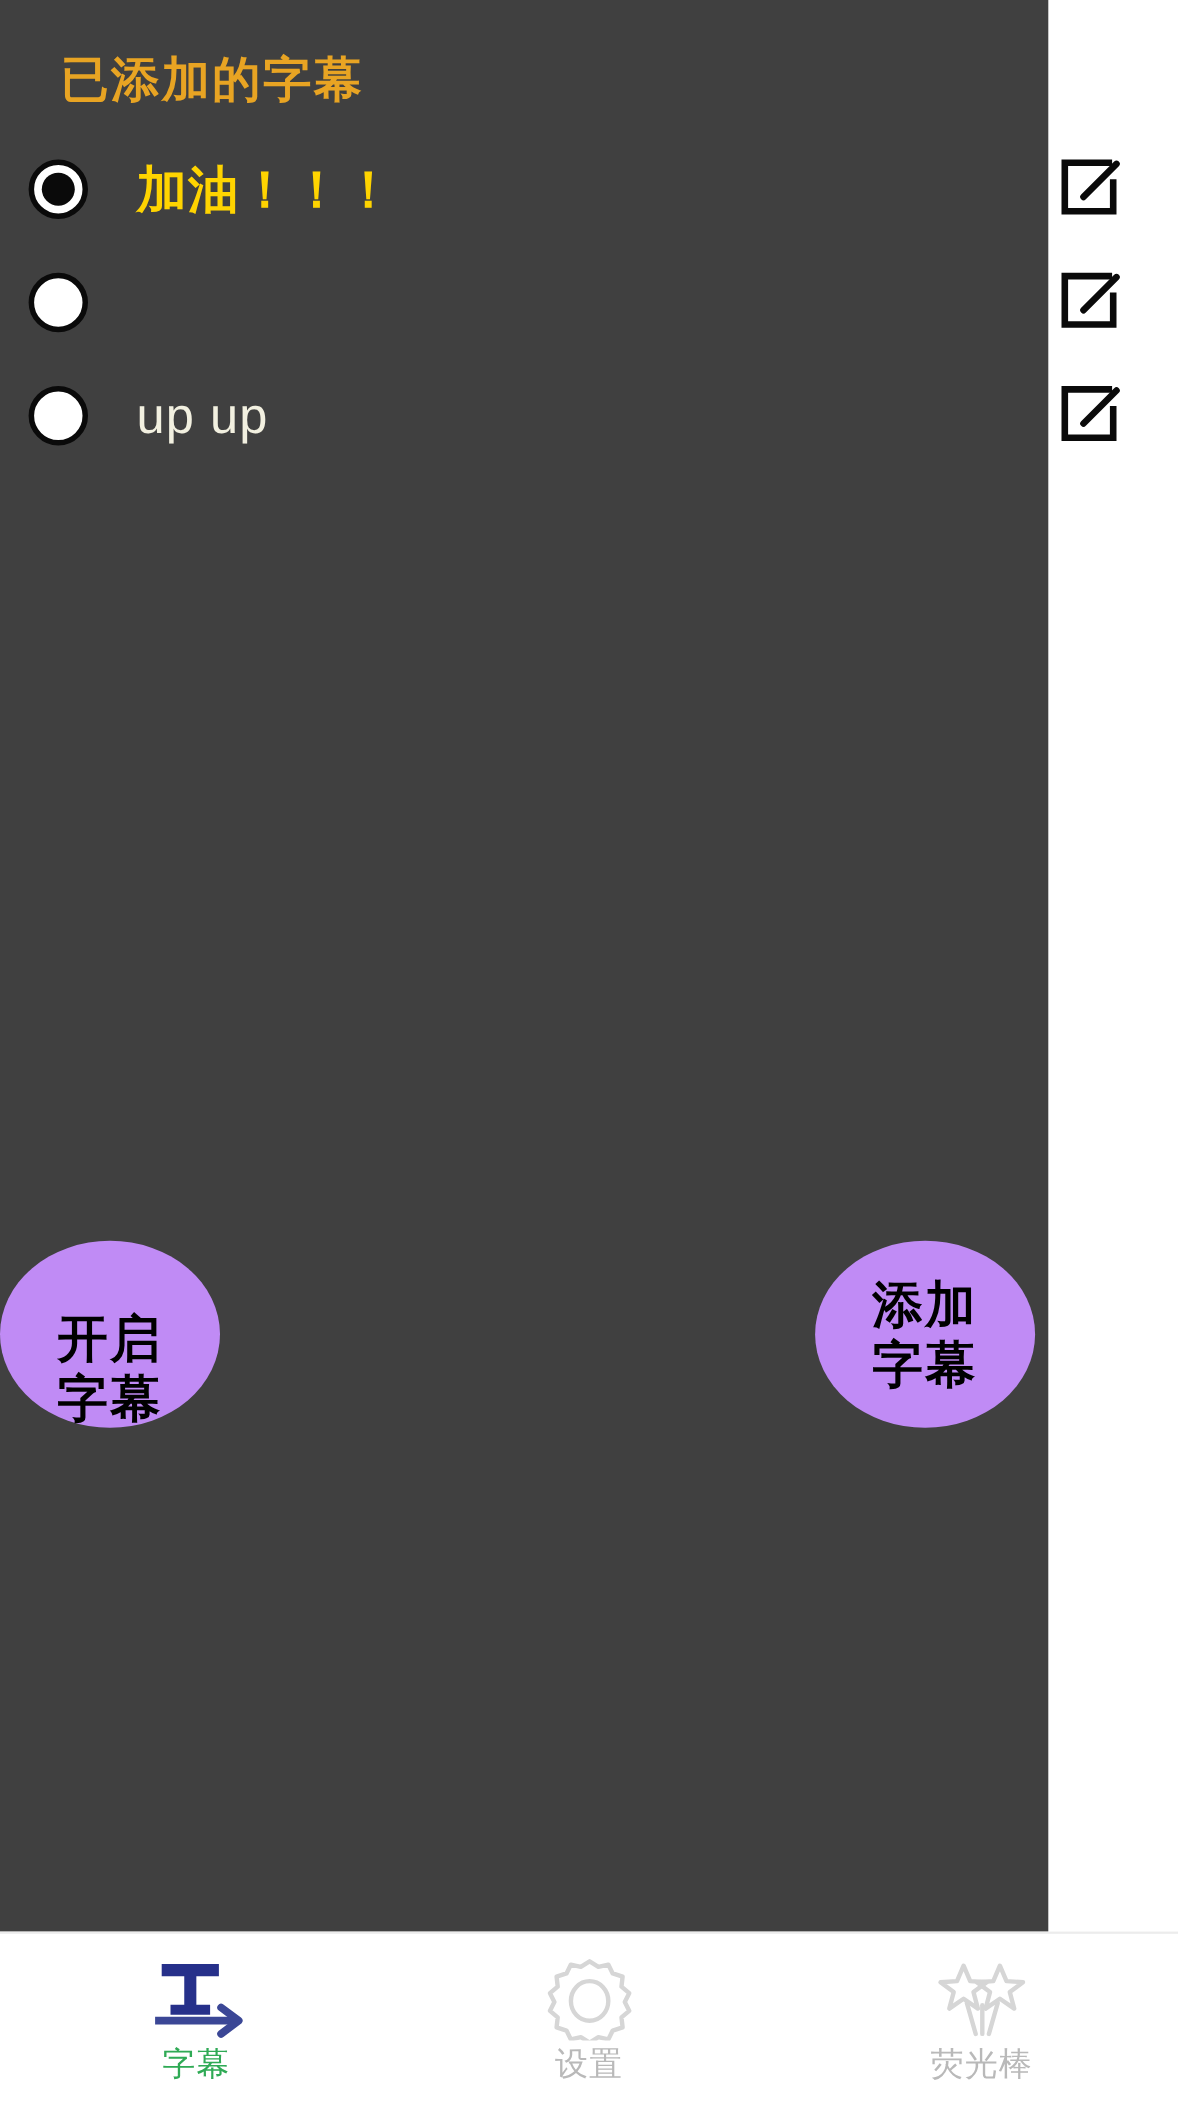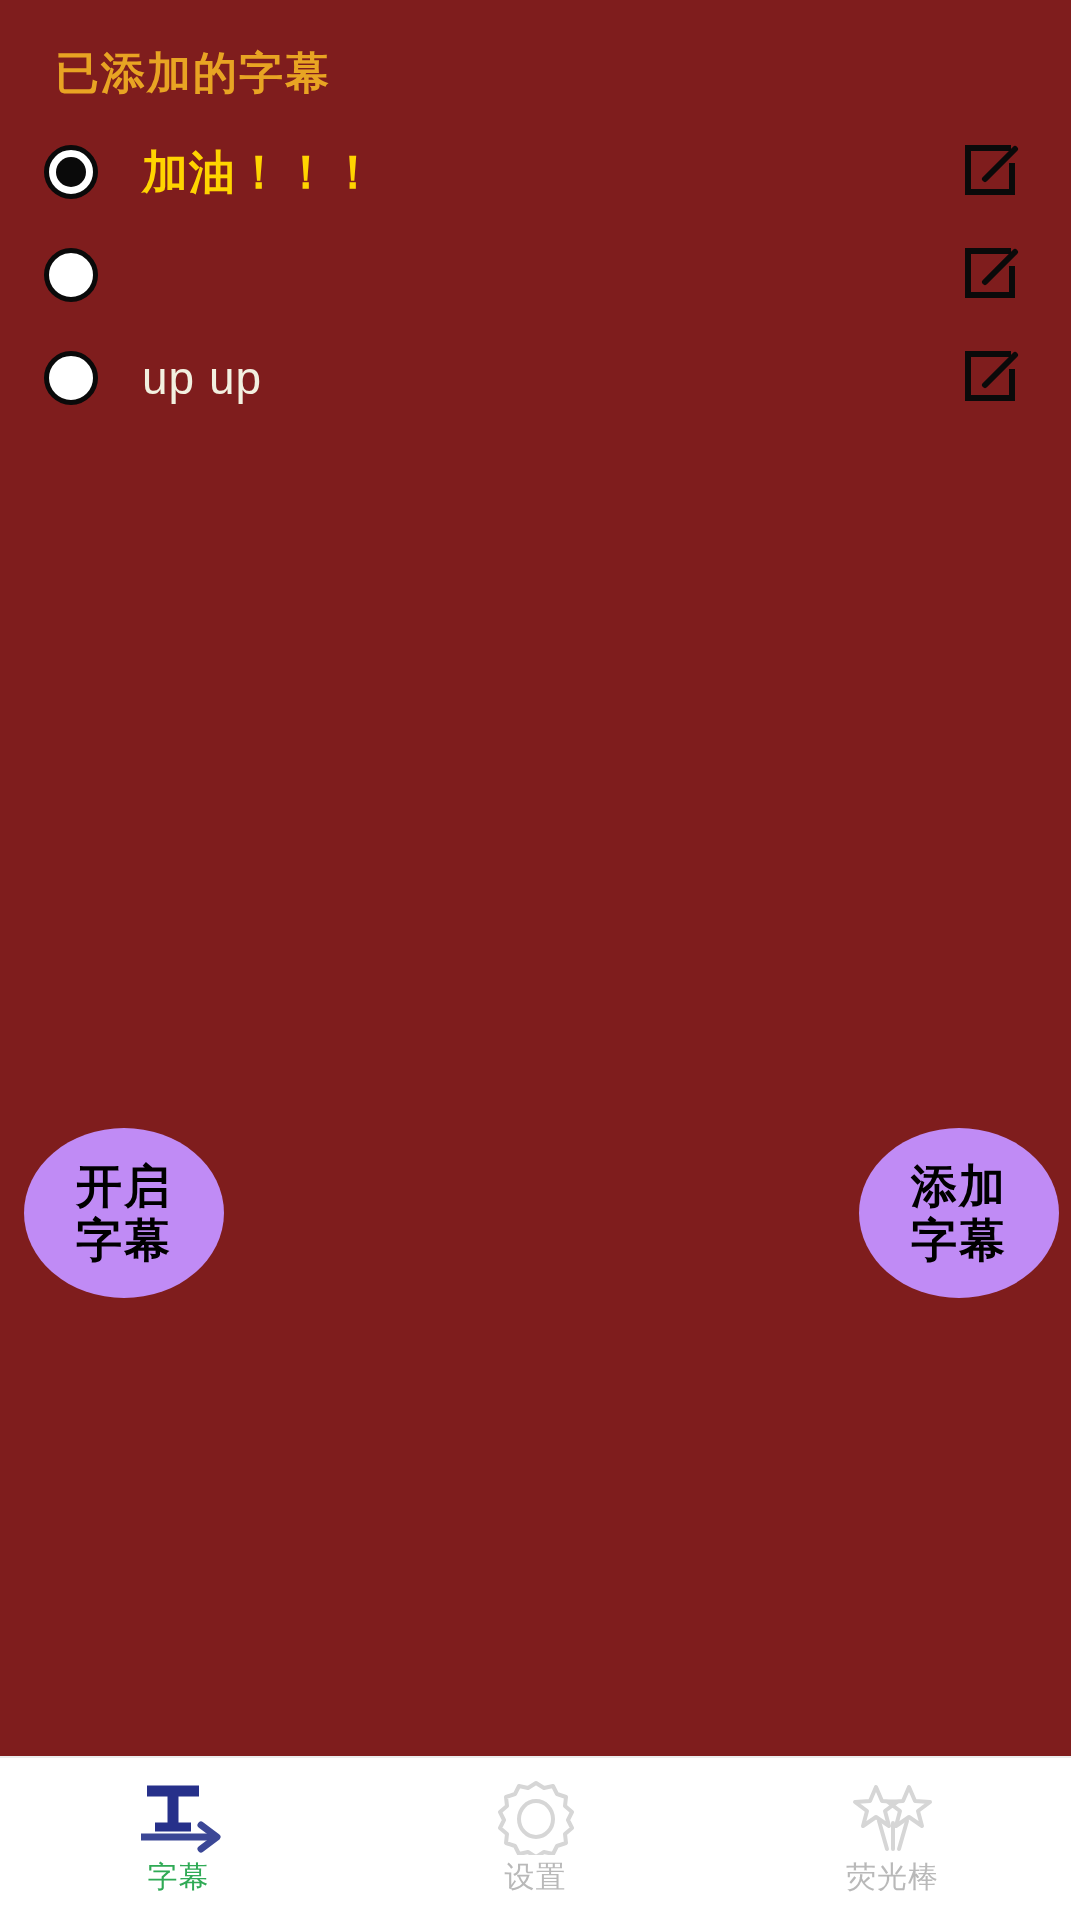--- a/index.html
+++ b/index.html
@@ -5,23 +5,23 @@
   * { margin:0; padding:0; box-sizing:border-box; }
   html, body {
     width:1071px;
     height:1911px;
     background:#ffffff;
     font-family:"Liberation Sans","DejaVu Sans",sans-serif;
     overflow:hidden;
   }
   #app {
     position:relative;
-    width:1071px;
+    width:953px;
     height:1911px;
-    background:#7f1d1d;
+    background:#404040;
     display:flex;
     flex-direction:column;
   }
 
   
   .section-title {
     position:absolute;
     left:55px;
     top:45px;
     font-size:44px;
@@ -37,21 +37,21 @@
     position:absolute;
     left:0;
     top:120px;
     width:1071px;
   }
   .sub-row {
     position:relative;
     height:103px;
     display:flex;
     align-items:center;
-    padding-left:44px;
+    padding-left:26px;
     padding-right:40px;
   }
   .radio {
     width:54px;
     height:54px;
     min-width:54px;
     border-radius:50%;
     border:5px solid #0a0a0a;
     background:#ffffff;
     position:relative;
@@ -107,21 +107,21 @@
     cursor:pointer;
   }
   .circle-btn .cb-line {
     font-size:46px;
     line-height:54px;
     font-weight:800;
     color:#000000;
     letter-spacing:2px;
     white-space:nowrap;
   }
-  #btn-enable  { left:24px;  top:1128px; }
+  #btn-enable  { left:0;  top:1128px;justify-content:flex-end; }
   #btn-add     { right:12px; top:1128px; }
 
   
   .tabbar {
     position:absolute;
     left:0;
     bottom:0;
     width:1071px;
     height:155px;
     background:#ffffff;

